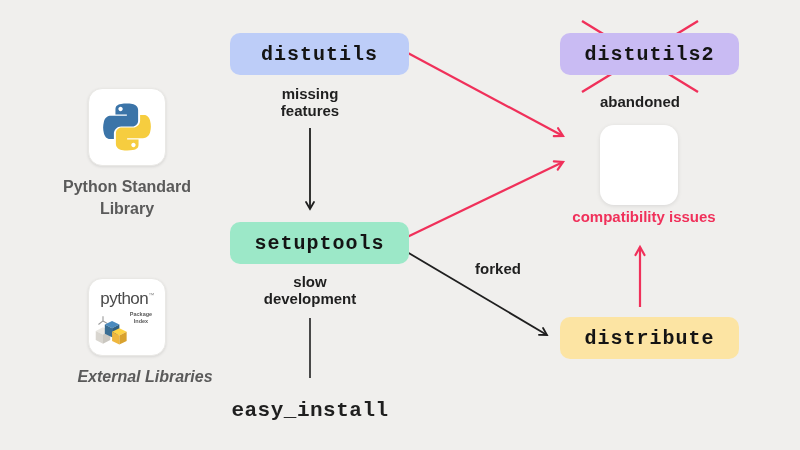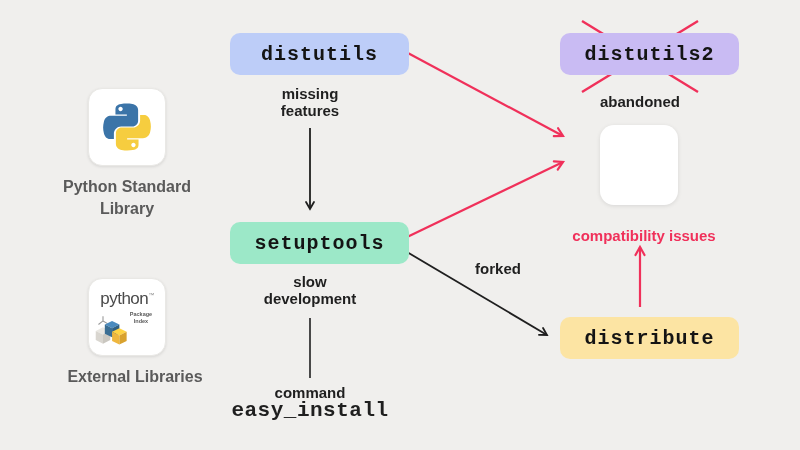--- a/index.html
+++ b/index.html
@@ -22,42 +22,42 @@
   .node-distribute{left:560px;top:317px;background:var(--distribute-fill);}
   .anno{
     position:absolute;text-align:center;font-weight:bold;font-size:15px;
     line-height:1.15;color:var(--black,#1f1f1f);white-space:pre-line;
   }
   .anno-missing{left:240px;top:85px;width:140px;}
   .anno-slow{left:225px;top:273px;width:170px;}
   .anno-abandoned{left:570px;top:93px;width:140px;}
   .anno-forked{left:448px;top:260px;width:100px;}
   .anno-command{left:240px;top:384px;width:140px;}
-  .anno-compat{left:558px;top:227px;width:172px;color:var(--red,#f0305a);}
+  .anno-compat{left:558px;top:208px;width:172px;color:var(--red,#f0305a);}
   .easy-install{
     position:absolute;left:210px;top:399px;width:200px;text-align:center;
     font-family:"Liberation Mono",monospace;font-weight:bold;font-size:21px;
     color:var(--black,#1f1f1f);letter-spacing:0.5px;
   }
   .card{
     position:absolute;width:78px;height:78px;background:#ffffff;border-radius:14px;
     box-shadow:0 1px 3px rgba(0,0,0,0.10);border:1px solid #e9e8e5;box-sizing:border-box;
   }
   .card-python{left:88px;top:88px;display:flex;align-items:center;justify-content:center;}
   .card-pypi{left:88px;top:278px;}
   .placeholder-box{
     position:absolute;left:600px;top:125px;width:78px;height:80px;
     background:#ffffff;border-radius:14px;box-shadow:0 1px 4px rgba(0,0,0,0.10);
   }
   .caption{
     position:absolute;width:170px;text-align:center;font-size:16px;font-weight:bold;
     color:var(--gray-text,#5a5a5a);line-height:1.35;
   }
   .caption-python{left:42px;top:176px;}
-  .caption-pypi{left:50px;top:366px;}
+  .caption-pypi{left:60px;top:366px;font-style:italic;}
   .pypi-word{
     position:absolute;left:0;right:0;top:10px;text-align:center;
     font-size:17px;font-weight:400;color:#4a4a4a;letter-spacing:-0.5px;
   }
   .pypi-word sup{font-size:6px;color:#8a8a8a;}
   .pypi-sub{
     position:absolute;left:37px;top:32px;width:30px;text-align:center;
     font-size:5.5px;line-height:1.3;color:#5a5a5a;font-weight:bold;
   }
   .pypi-cubes{position:absolute;left:4px;top:30px;}
@@ -118,17 +118,16 @@
   <div class="node node-distribute">distribute</div>
 
   <div class="placeholder-box"></div>
 
   <div class="anno anno-missing">missing
 features</div>
   <div class="anno anno-abandoned">abandoned</div>
   <div class="anno anno-slow">slow
 development</div>
   <div class="anno anno-forked">forked</div>
-  <div class="anno anno-command">command</div>
   <div class="easy-install">easy_install</div>
   <div class="anno anno-compat">compatibility issues</div>
 
 </div>
 
 </body></html>

